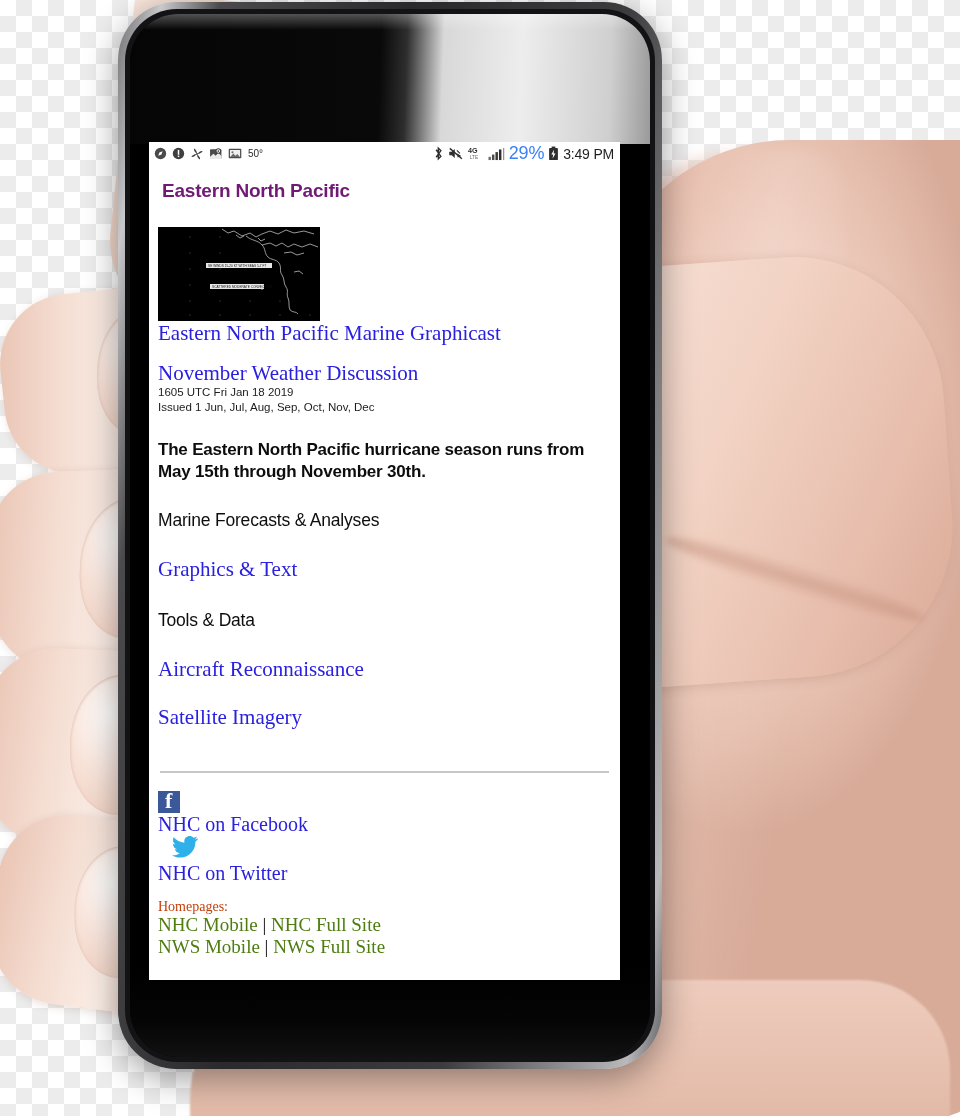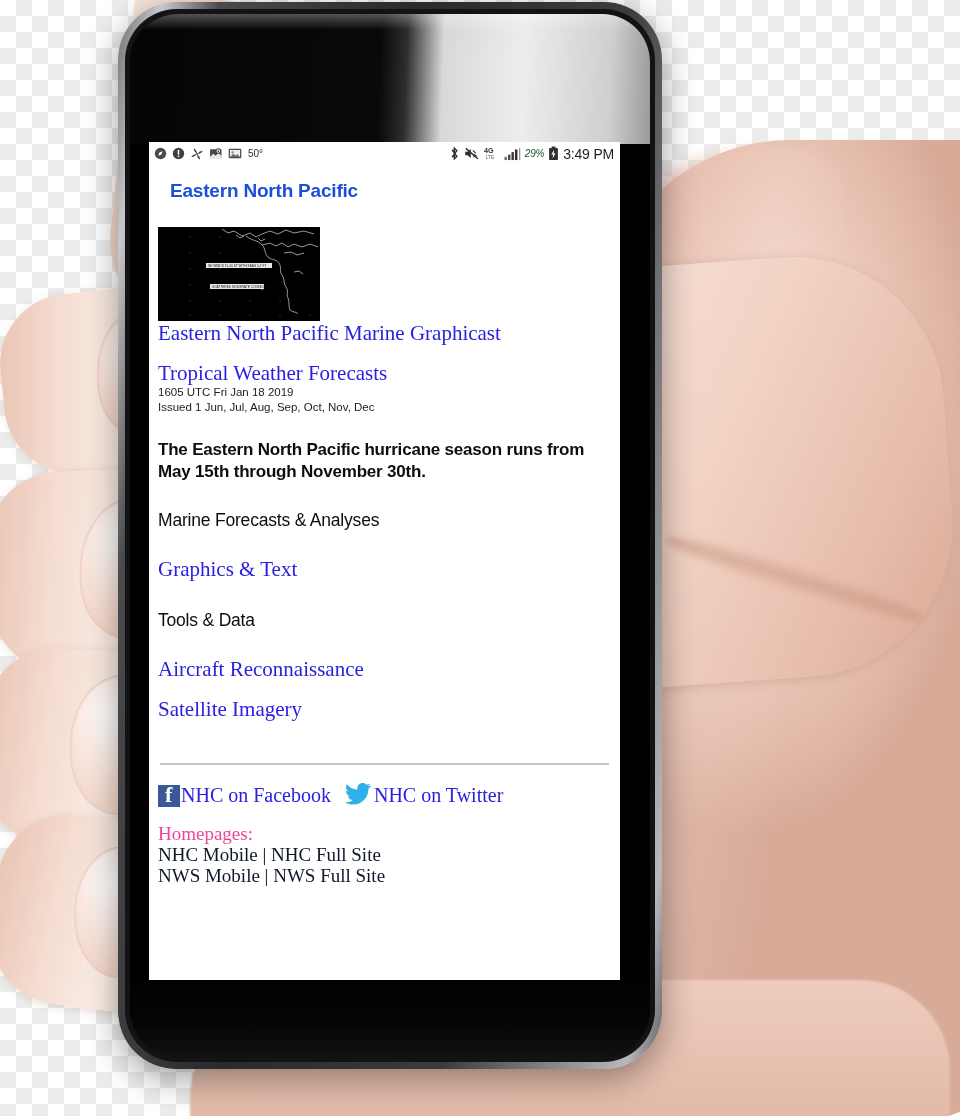--- a/index.html
+++ b/index.html
@@ -174,33 +174,33 @@
   .sb-right { gap: 4px; }
   .sb-icon { display: inline-flex; align-items: flex-end; justify-content: center; }
   .sb-text {
     font-family: "Liberation Sans", sans-serif;
     font-size: 11px;
     color: #2d2d2d;
     letter-spacing: -0.1px;
   }
   .sb-temp { font-size: 10px; margin-left: 1px; }
   .sb-clock { font-size: 14px; color: #1f1f1f; letter-spacing: -0.2px; }
-  .sb-pct  { font-size: 10px; color: #14532d; letter-spacing: -0.2px; font-style: italic; }
+  .sb-pct  { font-size: 18px; color: #3b82f6; letter-spacing: -0.2px; }
 
   
   #content {
     padding: 0 9px;
     box-sizing: border-box;
   }
   .page-title {
     font-family: "Liberation Sans", sans-serif;
     font-size: 19px;
     font-weight: bold;
-    color: #1d4ed8;
-    margin: 16px 0 0 12px;
+    color: #701a75;
+    margin: 16px 0 0 4px;
     letter-spacing: -0.2px;
   }
   .thumb-img {
     width: 162px;
     height: 94px;
     margin-top: 25px;
     background: #000;
     position: relative;
     overflow: hidden;
     display: block;
@@ -242,22 +242,23 @@
   }
   .spaced-link { margin-top: 26px; }
   hr.divider {
     border: none;
     border-top: 2px solid #c7c7c7;
     margin: 42px 2px 0 2px;
   }
   .social-row {
     margin-top: 18px;
     display: flex;
-    align-items: center;
+    align-items: flex-start;
     white-space: nowrap;
+    flex-direction: column;
   }
   .social-row .link { display: inline; font-size: 20px; }
   .fb-icon {
     width: 22px; height: 22px;
     background: #3b5998;
     display: inline-block;
     vertical-align: -4px;
     position: relative;
     margin-right: 1px;
     flex: 0 0 auto;
@@ -272,34 +273,34 @@
     color: #ffffff;
   }
   .tw-icon {
     display: inline-block;
     margin: 0 3px 0 14px;
     flex: 0 0 auto;
     vertical-align: -5px;
   }
   .homepages-label {
     font-family: "Liberation Serif", serif;
-    font-size: 19px;
-    color: #ec4899;
+    font-size: 14px;
+    color: #c2410c;
     margin-top: 14px;
     line-height: 1.12;
   }
   .homepage-line {
     font-family: "Liberation Serif", serif;
     font-size: 19px;
     color: #2a20e0;
     line-height: 1.12;
     white-space: nowrap;
   }
   .homepage-line .sep { color: #111; }
-  .homepage-line a { color: #0f172a; text-decoration: none; }
+  .homepage-line a { color: #4d7c0f; text-decoration: none; }
 </style>
 </head>
 <body>
 
 <div id="checker"></div>
 
 <div id="hand-layer">
   <div class="palm"></div>
   <div class="palm-shade"></div>
   <div class="thumb"></div>
@@ -465,33 +466,33 @@
                 <text x="54" y="61">SCATTERED MODERATE CONVECTION</text>
               </g>
               <g fill="#cfcfcf">
                 <circle cx="104" cy="62" r="0.8"></circle>
               </g>
             </svg>
           </div>
 
           <a class="link link-row" href="#">Eastern North Pacific Marine Graphicast</a>
 
-          <a class="link" style="margin-top:16px;" href="#">Tropical Weather Forecasts</a>
+          <a class="link" style="margin-top:16px;" href="#">November Weather Discussion</a>
           <div class="caption">1605 UTC Fri Jan 18 2019</div>
 
           <div class="caption">Issued 1 Jun, Jul, Aug, Sep, Oct, Nov, Dec</div>
 
           <div class="body-bold">The Eastern North Pacific hurricane season runs from May 15th through November 30th.</div>
 
           <div class="section-head">Marine Forecasts &amp; Analyses</div>
           <a class="link spaced-link" href="#">Graphics &amp; Text</a>
 
           <div class="section-head">Tools &amp; Data</div>
           <a class="link spaced-link" href="#">Aircraft Reconnaissance</a>
-          <a class="link" style="margin-top:16px;" href="#">Satellite Imagery</a>
+          <a class="link" style="margin-top:24px;" href="#">Satellite Imagery</a>
 
           <hr class="divider">
 
           <div class="social-row">
             <span class="fb-icon"></span>
             <a class="link" href="#">NHC on Facebook</a>
             <span class="tw-icon">
               <svg width="26" height="22" viewBox="0 0 26 22">
                 <path d="M25.6 2.6 c-0.95 0.42 -1.97 0.7 -3.04 0.83 1.09 -0.66 1.93 -1.69 2.33 -2.93 -1.02 0.61 -2.16 1.05 -3.36 1.29 C20.56 0.76 19.17 0.1 17.63 0.1 c-2.96 0 -5.36 2.4 -5.36 5.36 0 0.42 0.05 0.83 0.14 1.22 C7.96 6.46 4.22 4.44 1.72 1.37 1.26 2.16 1 3.07 1 4.05 c0 1.86 0.95 3.5 2.38 4.46 -0.88 -0.03 -1.7 -0.27 -2.43 -0.67 v0.07 c0 2.6 1.85 4.77 4.3 5.26 -0.45 0.12 -0.92 0.19 -1.41 0.19 -0.35 0 -0.68 -0.03 -1.01 -0.1 0.68 2.13 2.66 3.68 5.01 3.72 -1.84 1.44 -4.15 2.3 -6.66 2.3 -0.43 0 -0.86 -0.03 -1.28 -0.08 2.38 1.52 5.2 2.41 8.23 2.41 9.88 0 15.28 -8.18 15.28 -15.28 0 -0.23 -0.01 -0.47 -0.02 -0.7 1.05 -0.76 1.96 -1.7 2.68 -2.78 z" fill="#2fb0e8"></path>
               </svg>

